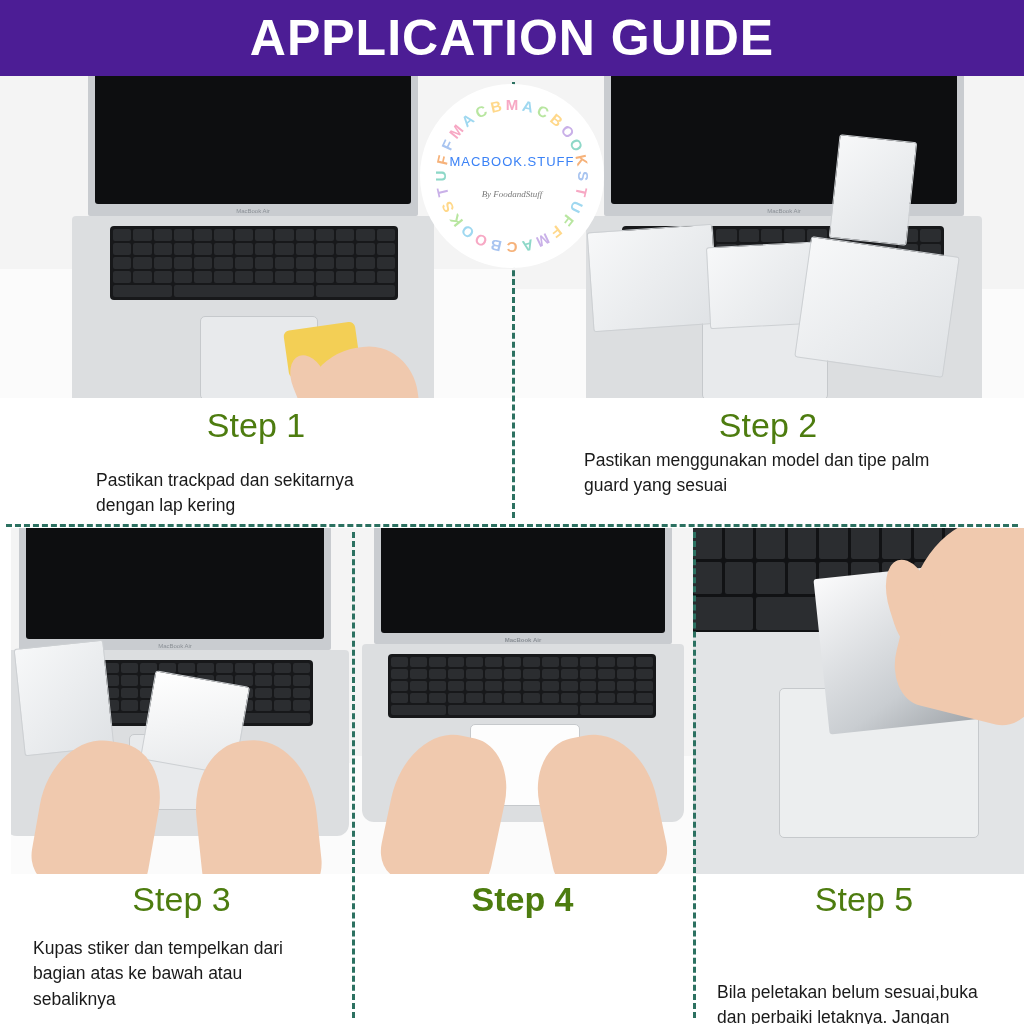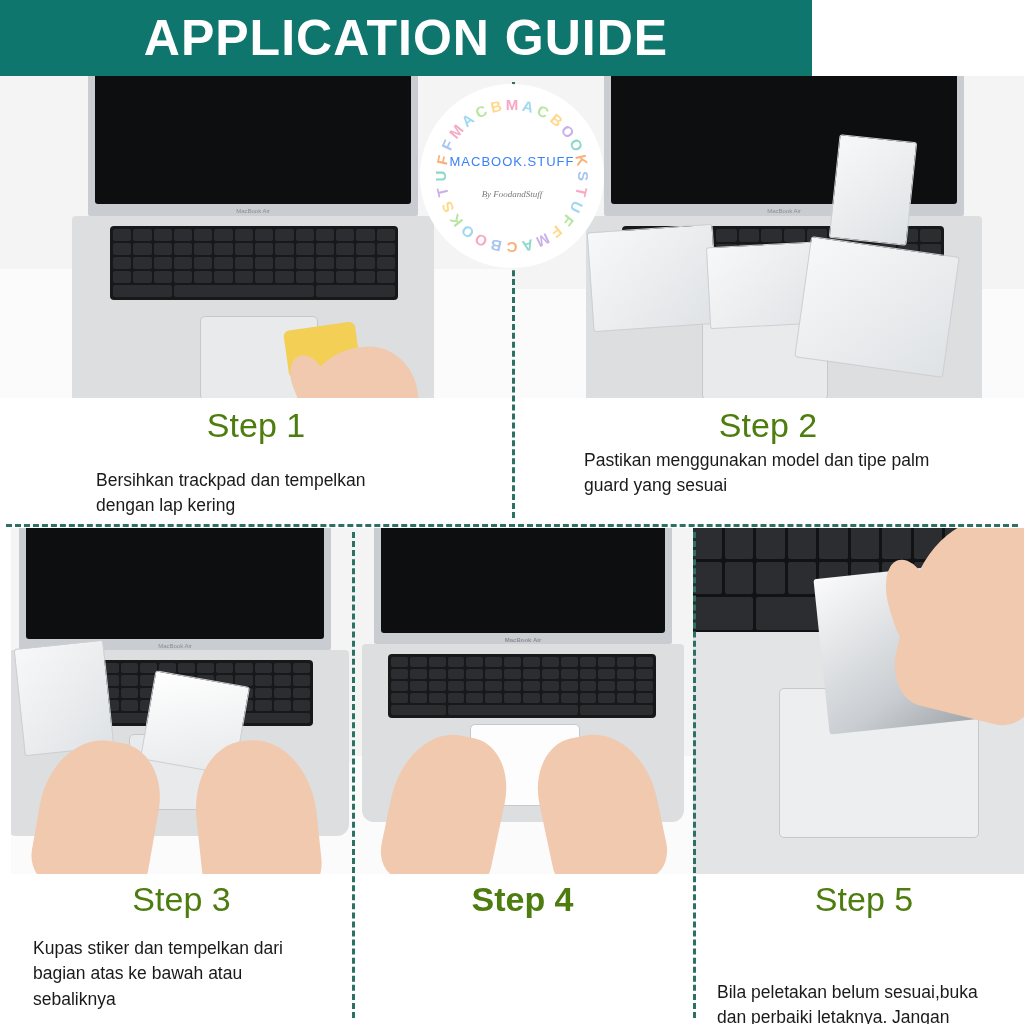--- a/index.html
+++ b/index.html
@@ -12,22 +12,22 @@
   #page {
     position: relative;
     width: 1024px; height: 1024px;
     background: #ffffff;
   }
 
   
   .header {
     position: absolute;
     left: 0; top: 0;
-    width: 812px; height: 76px;
-    background: #0f766e;
+    width: 1024px; height: 76px;
+    background: #4c1d95;
     display: flex; align-items: center; justify-content: center;
   }
   .header-title {
     color: #ffffff;
     font-size: 50px;
     font-weight: bold;
     letter-spacing: 1px;
     font-family: "Liberation Sans", sans-serif;
   }
 
@@ -261,21 +261,21 @@
         </div>
 
         <div class="trackpad" style="left:200px; top:240px; width:118px; height:84px;"></div>
 
         <div class="cloth" style="left:286px; top:250px; width:72px; height:48px;"></div>
 
         <div class="hand" style="left:300px; top:272px; width:120px; height:130px; border-radius:55% 40% 18% 18%; transform:rotate(-8deg);"></div>
         <div class="hand" style="left:292px; top:278px; width:34px; height:54px; border-radius:50% 50% 30% 30%; transform:rotate(-22deg);"></div>
       </div>
       <div class="step-title" style="top:330px;">Step 1</div>
-      <div class="step-desc" style="top:392px; padding:0 46px 0 96px; text-align:left;">Bersihkan trackpad dan tempelkan
+      <div class="step-desc" style="top:392px; padding:0 46px 0 96px; text-align:left;">Pastikan trackpad dan sekitarnya
 dengan lap kering</div>
     </div>
 
     <div class="panel" style="left:512px; top:0; width:512px; height:448px;">
       <div class="photo" style="height:322px; background:#f4f4f4;">
         <div class="desk" style="height:34%; background:#fbfbfb;"></div>
         <div class="lap-screen" style="left:92px; top:-12px; width:360px; height:152px;">
           <div class="lap-screen-in" style="left:7px; top:6px; right:7px; bottom:12px;"></div>
           <div class="brand-label" style="bottom:2px;">MacBook Air</div>
         </div>

